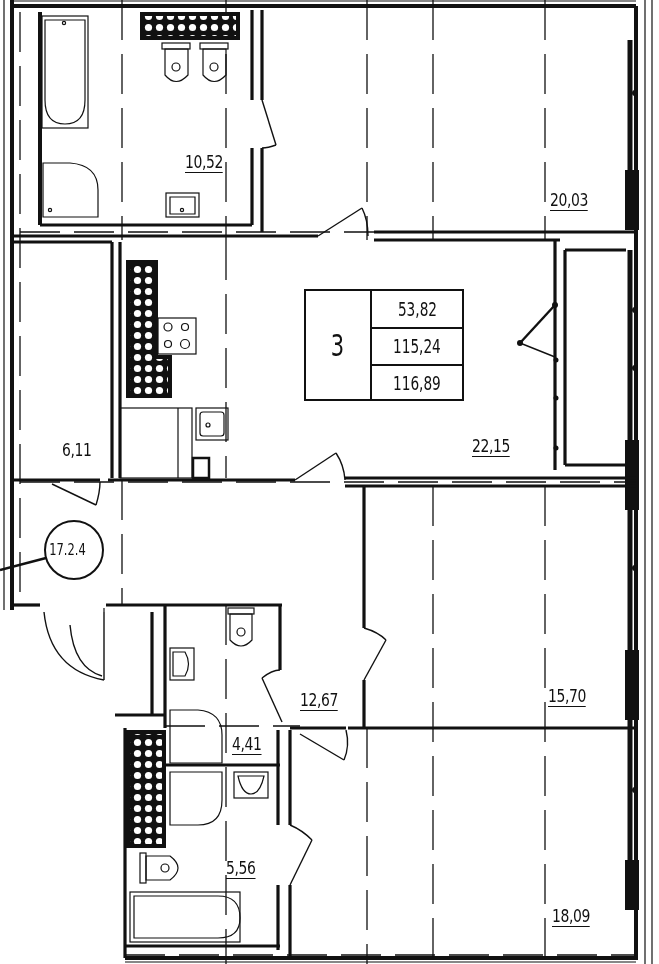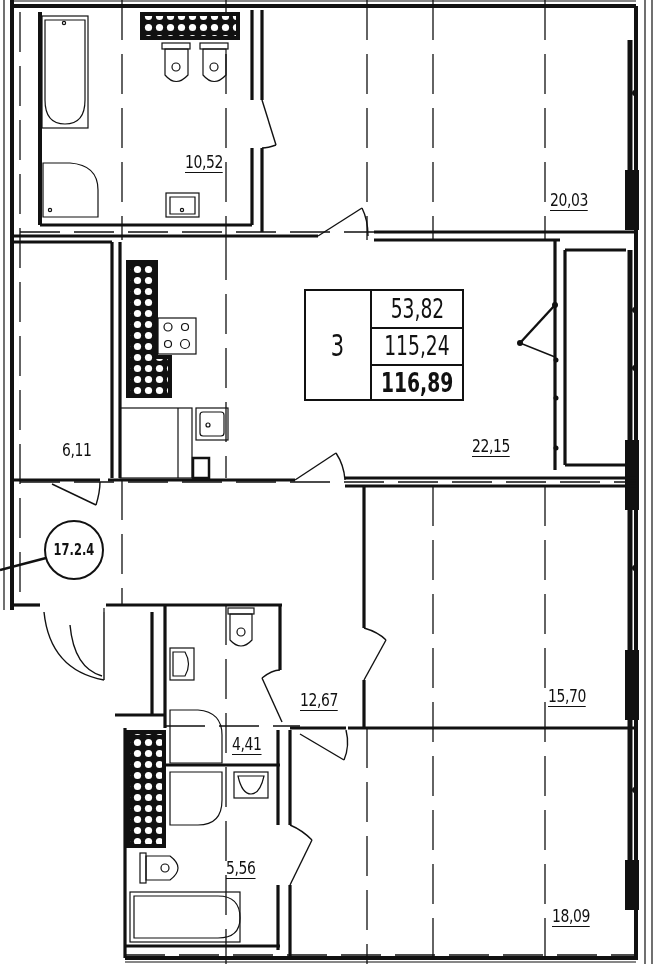--- a/index.html
+++ b/index.html
@@ -3,26 +3,26 @@
 <meta charset="utf-8">
 <style>
   html, body { margin:0; padding:0; background:#ffffff; }
   body { width:659px; height:964px; overflow:hidden; position:relative; font-family:"DejaVu Sans Condensed","DejaVu Sans", sans-serif; }
   svg { position:absolute; left:0; top:0; }
   .lbl { position:absolute; font-family:"DejaVu Sans", sans-serif; font-size:17px; color:#111; letter-spacing:-0.5px; transform:scaleX(0.82); transform-origin:left top; line-height:1; white-space:nowrap; }
   .lbl.ul { border-bottom:1.3px solid #111; padding-bottom:1px; }
   .summary { position:absolute; left:304px; top:289px; width:160px; height:112px; border:2.2px solid #111; box-sizing:border-box; background:#fff; }
   .summary .rooms { position:absolute; left:0; top:0; width:64px; height:108px; border-right:2.2px solid #111; display:flex; align-items:center; justify-content:center; font-size:30px; color:#111; font-family:"DejaVu Sans", sans-serif; transform:none; }
   .summary .rooms span { display:inline-block; transform:scaleX(0.7); }
-  .summary .cell { position:absolute; left:66px; width:90px; height:36px; display:flex; align-items:center; justify-content:center; font-size:26px; color:#111; }
+  .summary .cell { position:absolute; left:66px; width:90px; height:36px; display:flex; align-items:center; justify-content:center; font-size:19px; color:#111; }
   .summary .cell span { display:inline-block; transform:scaleX(0.8); }
   .summary .c0 { top:0; border-bottom:2.2px solid #111; }
   .summary .c1 { top:37px; border-bottom:2.2px solid #111;align-items:center; }
-  .summary .c2 { top:74px;font-weight:bold; }
-  .tag { position:absolute; left:44px; top:520px; width:60px; height:60px; border:2.5px solid #111; border-radius:50%; box-sizing:border-box; background:#fff; display:flex; align-items:center; justify-content:center; font-weight:bold; font-size:15px; color:#111; }
+  .summary .c2 { top:74px; }
+  .tag { position:absolute; left:44px; top:520px; width:60px; height:60px; border:2.5px solid #111; border-radius:50%; box-sizing:border-box; background:#fff; display:flex; align-items:center; justify-content:flex-start; font-weight:normal; font-size:15px; color:#111; }
   .tag span { display:inline-block; transform:scaleX(0.85); }
 </style>
 </head>
 <body>
 
 <svg width="659" height="964" viewBox="0 0 659 964">
   <defs>
     <pattern id="radiator" x="0" y="0" width="11" height="11" patternUnits="userSpaceOnUse">
       <rect width="11" height="11" fill="#111"></rect>
       <circle cx="5.5" cy="5.5" r="3.6" fill="#fff"></circle>

